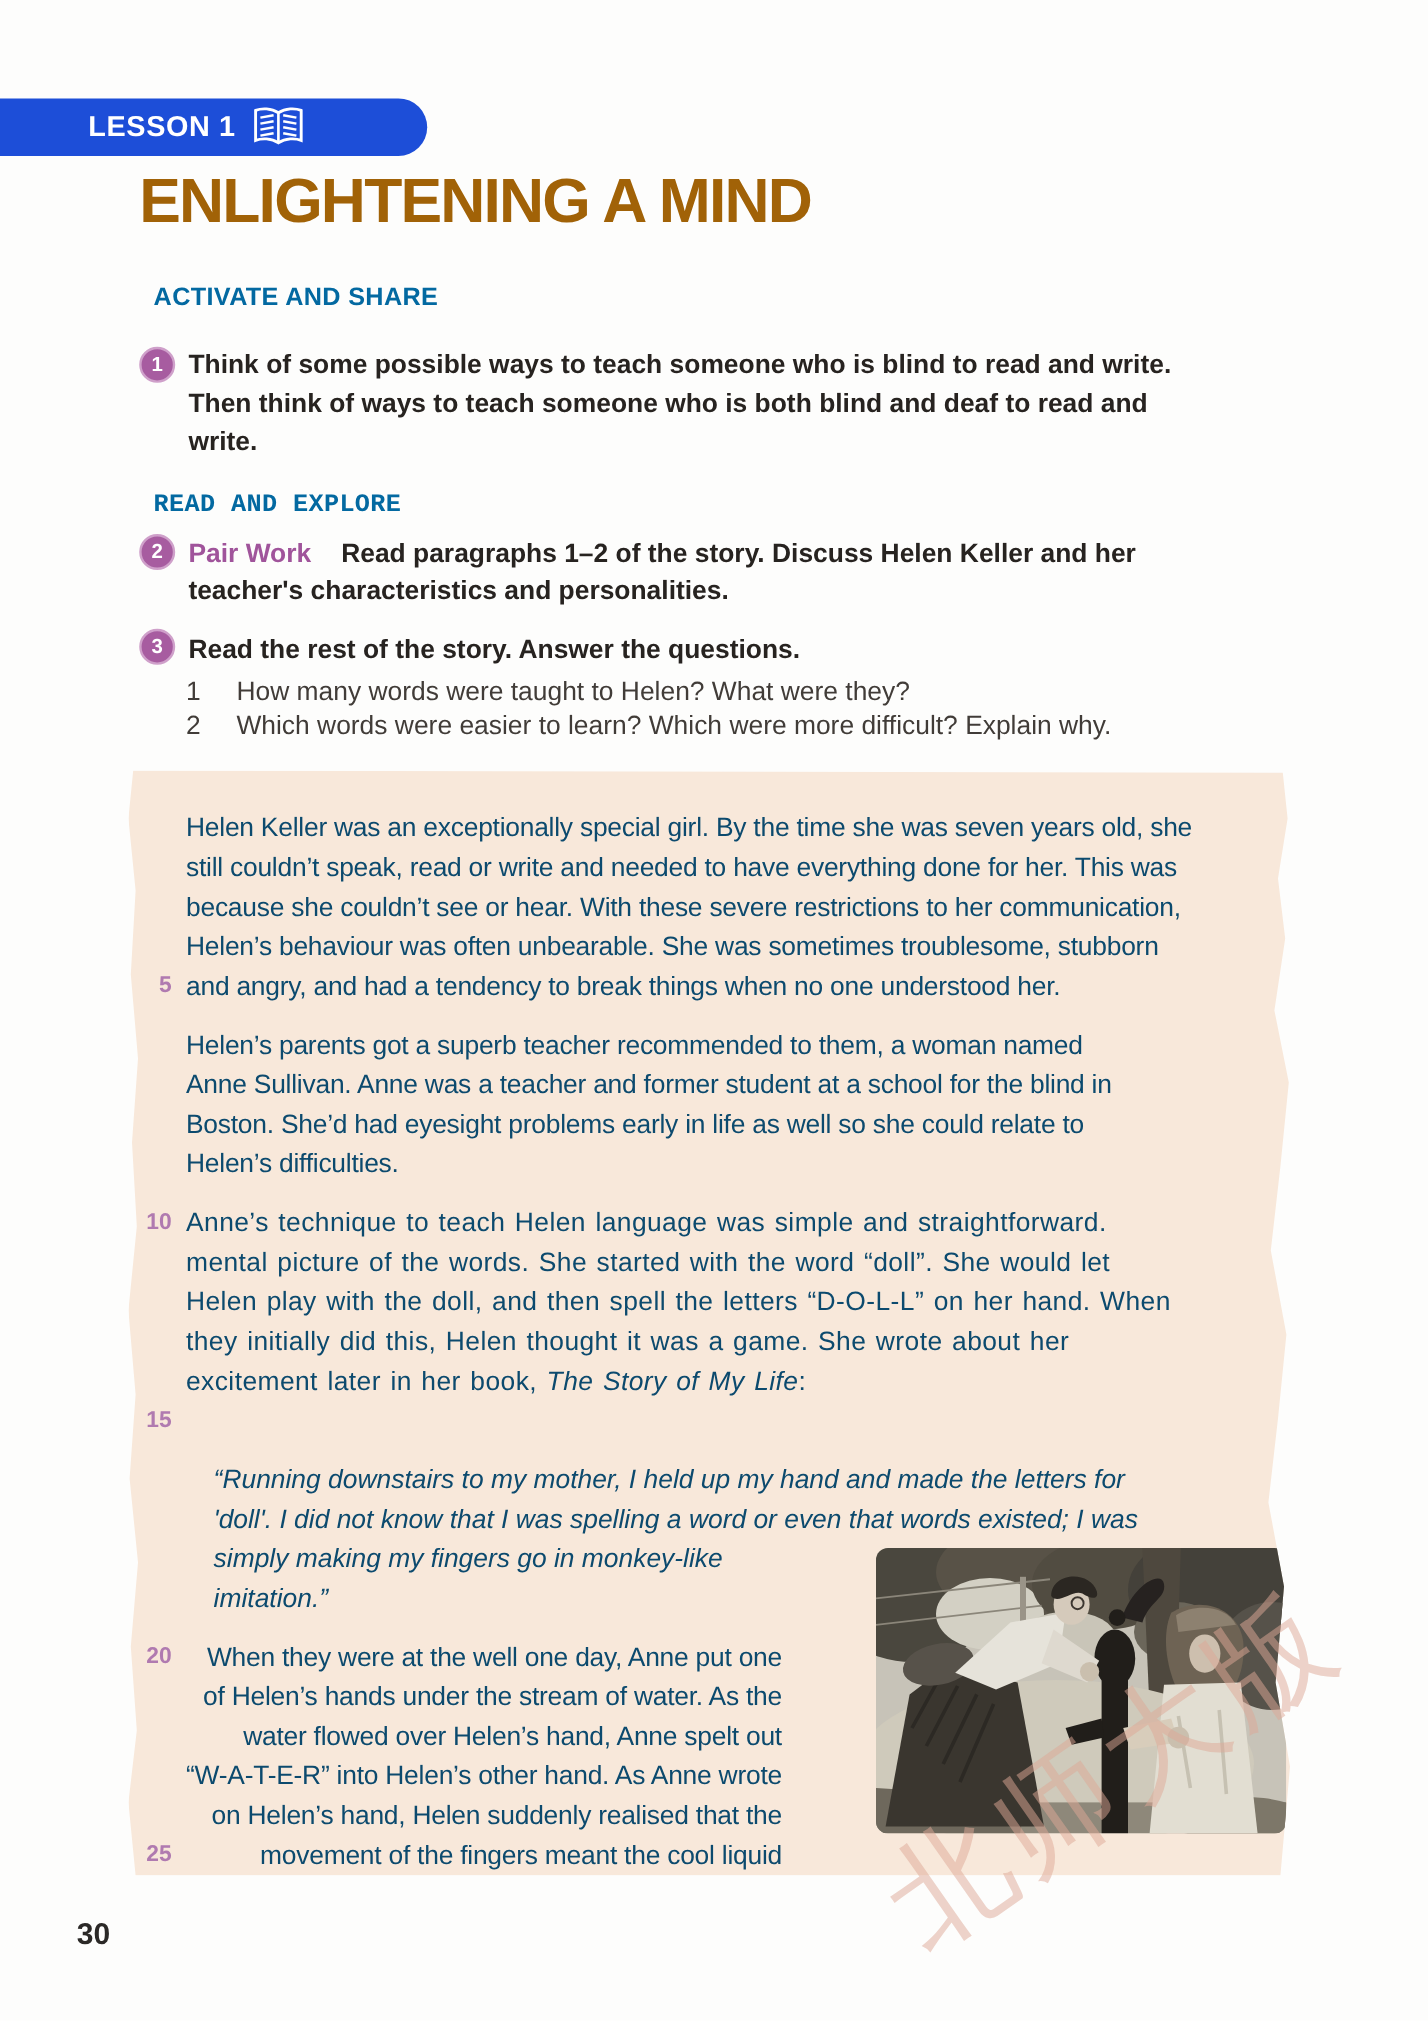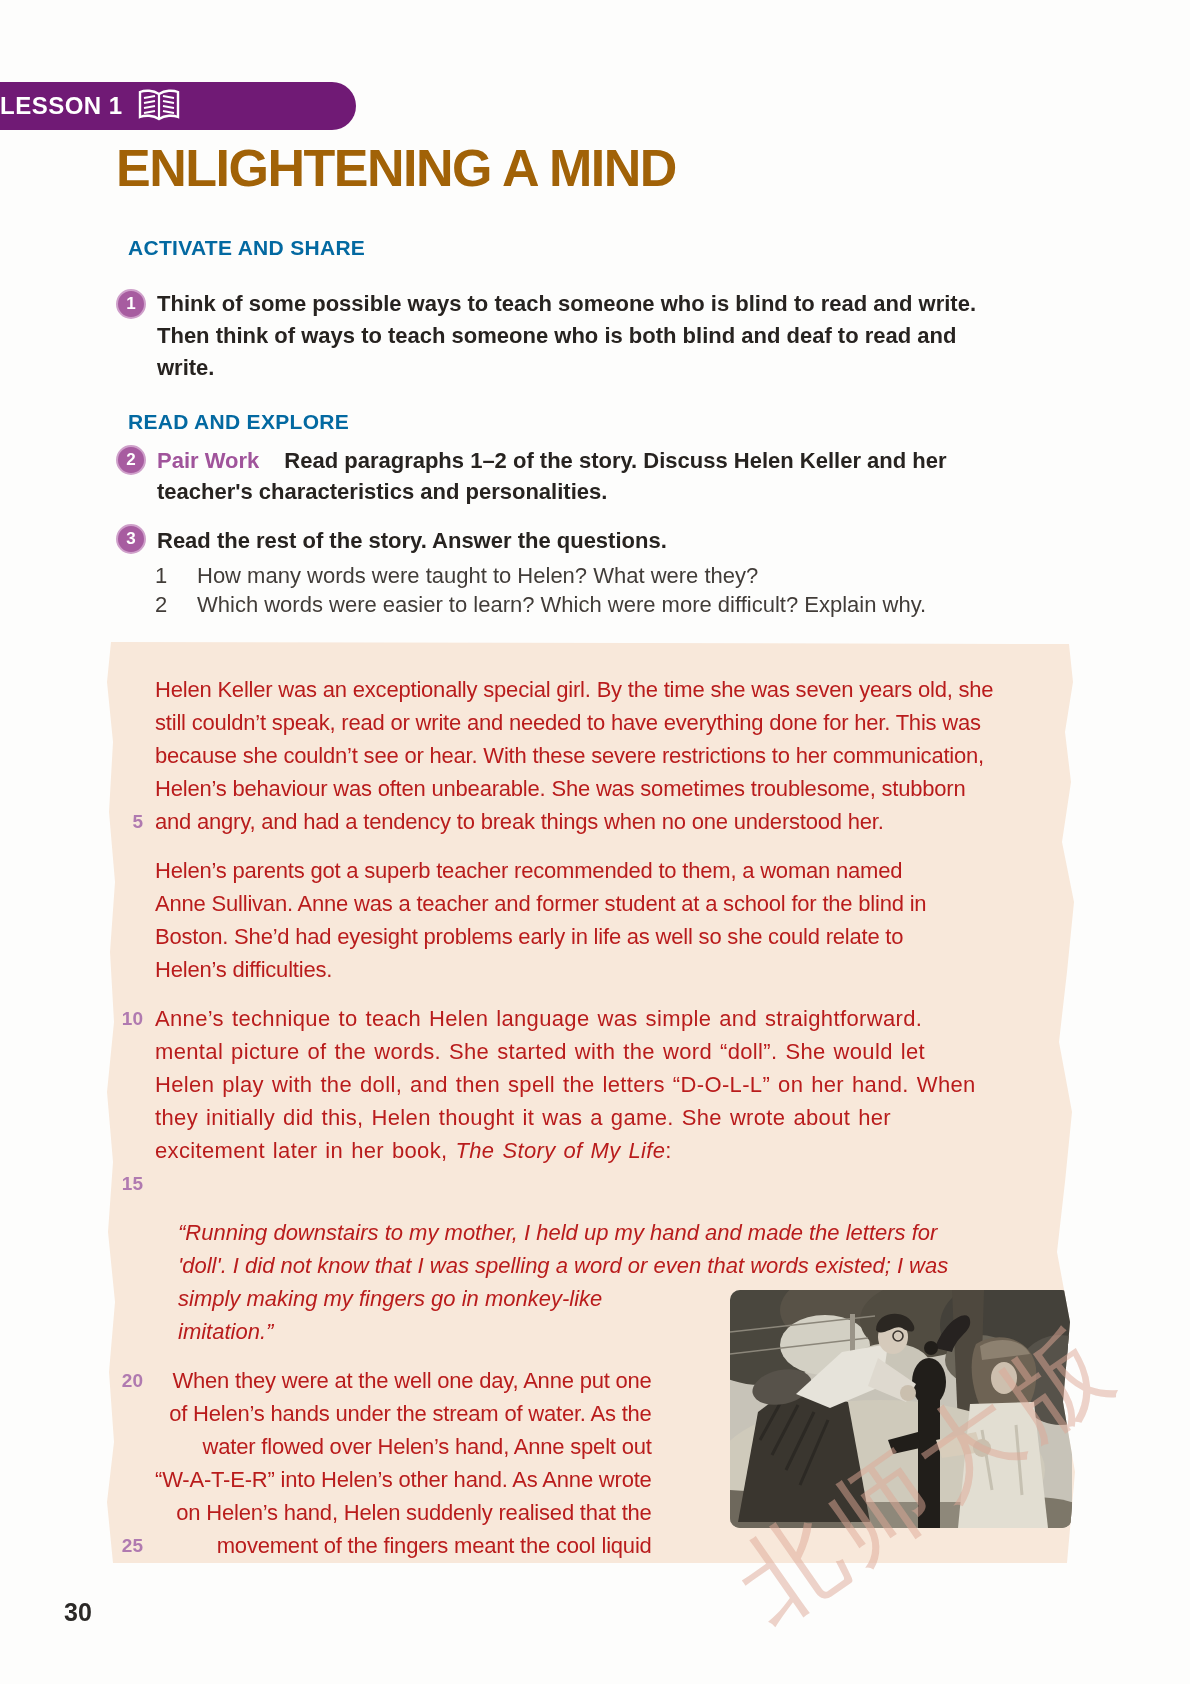--- a/index.html
+++ b/index.html
@@ -3,38 +3,38 @@
 <meta charset="utf-8">
 <style>
   html,body{margin:0;padding:0;background:#ffffff;}
   .page{
     position:relative;width:1190px;height:1684px;overflow:hidden;
     background:#fdfdfc;font-family:"Liberation Sans",sans-serif;
   }
   
   .lesson-banner{
     position:absolute;left:0;top:82px;width:356px;height:48px;
-    background:#701a75;border-radius:0 24px 24px 0;
-    display:flex;align-items:center;justify-content:flex-start;
+    background:#1d4ed8;border-radius:0 24px 24px 0;
+    display:flex;align-items:center;justify-content:center;
     gap:14px;padding-right:28px;box-sizing:border-box;
   }
   .lesson-banner .label{color:#ffffff;font-weight:bold;font-size:24px;letter-spacing:.5px;}
   .book-icon{width:44px;height:34px;display:block;}
   
   .page-title{
     position:absolute;left:116px;top:138px;
     font-size:52px;font-weight:bold;letter-spacing:-1.5px;color:#a16207;
   }
   
   .sec-heading{
     position:absolute;left:128px;font-size:21px;font-weight:bold;
     color:#0369a1;letter-spacing:.3px;
   }
   .h-activate{top:236px;}
-  .h-read{top:410px;}
+  .h-read{top:410px;font-family:Liberation Mono, monospace;}
   
   .num-badge{
     position:absolute;width:26px;height:26px;border-radius:50%;
     background:#a75ca0;border:2px solid #cfa0ca;box-sizing:content-box;
     color:#ffffff;font-size:17px;font-weight:bold;
     display:flex;align-items:center;justify-content:center;
   }
   .badge-1{left:116px;top:289px;}
   .badge-2{left:116px;top:445px;}
   .badge-3{left:116px;top:524px;}
@@ -56,21 +56,21 @@
     clip-path:polygon(4px 0,962px 2px,966px 40px,958px 90px,964px 140px,955px 200px,
       967px 260px,960px 330px,952px 400px,965px 470px,958px 540px,950px 610px,
       963px 680px,956px 760px,968px 830px,960px 921px,6px 921px,0 860px,7px 800px,
       2px 730px,8px 660px,1px 590px,6px 520px,0 450px,7px 380px,3px 310px,8px 240px,
       2px 170px,6px 100px,0 40px);
   }
   .gutter-num{
     position:absolute;left:0;width:36px;text-align:right;
     color:#b07ab0;font-size:19px;font-weight:bold;line-height:33px;
   }
-  .para{position:absolute;left:48px;color:#b91c1c;font-size:22px;letter-spacing:-.2px;}
+  .para{position:absolute;left:48px;color:#0c4a6e;font-size:22px;letter-spacing:-.2px;}
   .para .pline{height:33px;line-height:33px;white-space:nowrap;}
   .para-1{top:31px;}
   .para-2{top:212px;}
   .para-3{top:360px;letter-spacing:.35px;word-spacing:1.5px;}
   .para-quote{top:574px;left:71px;font-style:italic;letter-spacing:0;}
   .para-5{top:722px;text-align:right;}
   .book-title{font-style:italic;}
   
   .story-photo{
     position:absolute;left:623px;top:648px;width:342px;height:238px;

